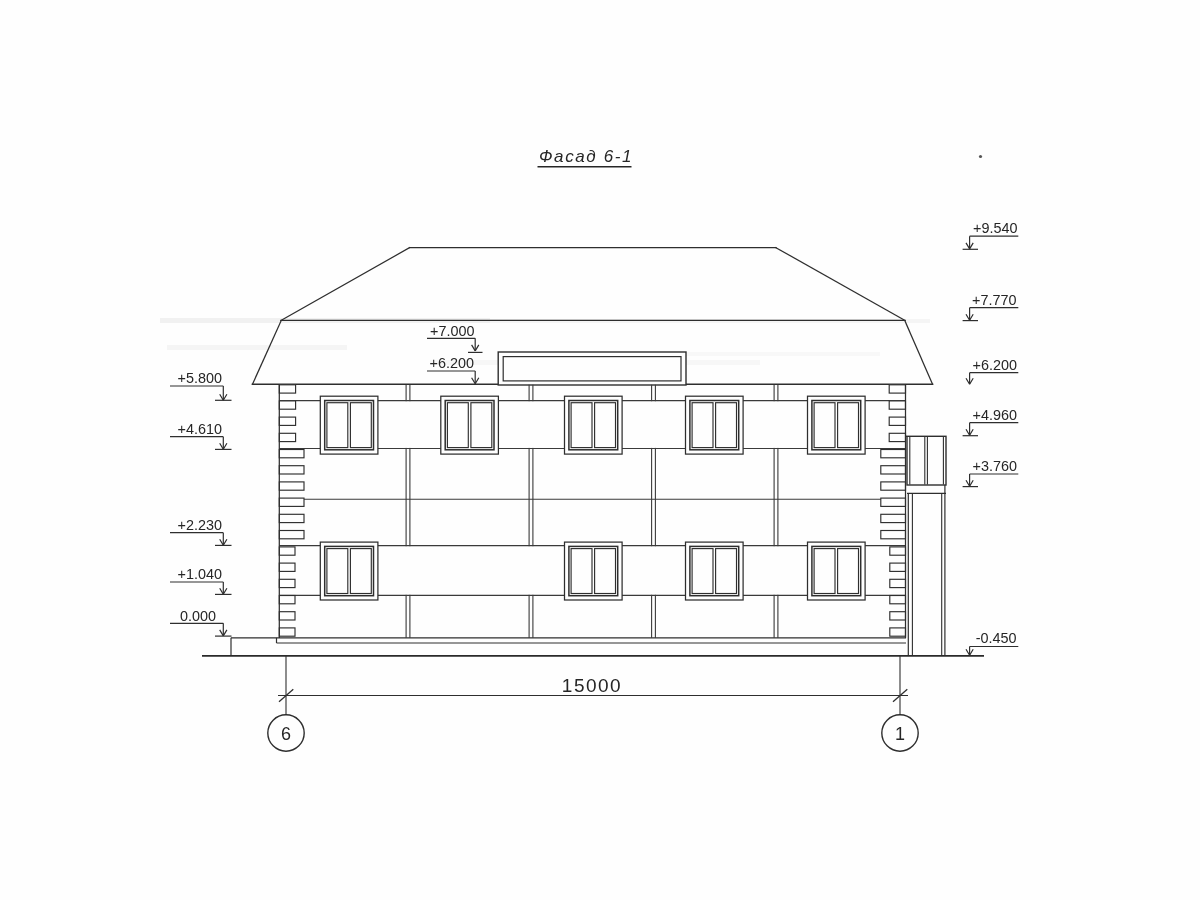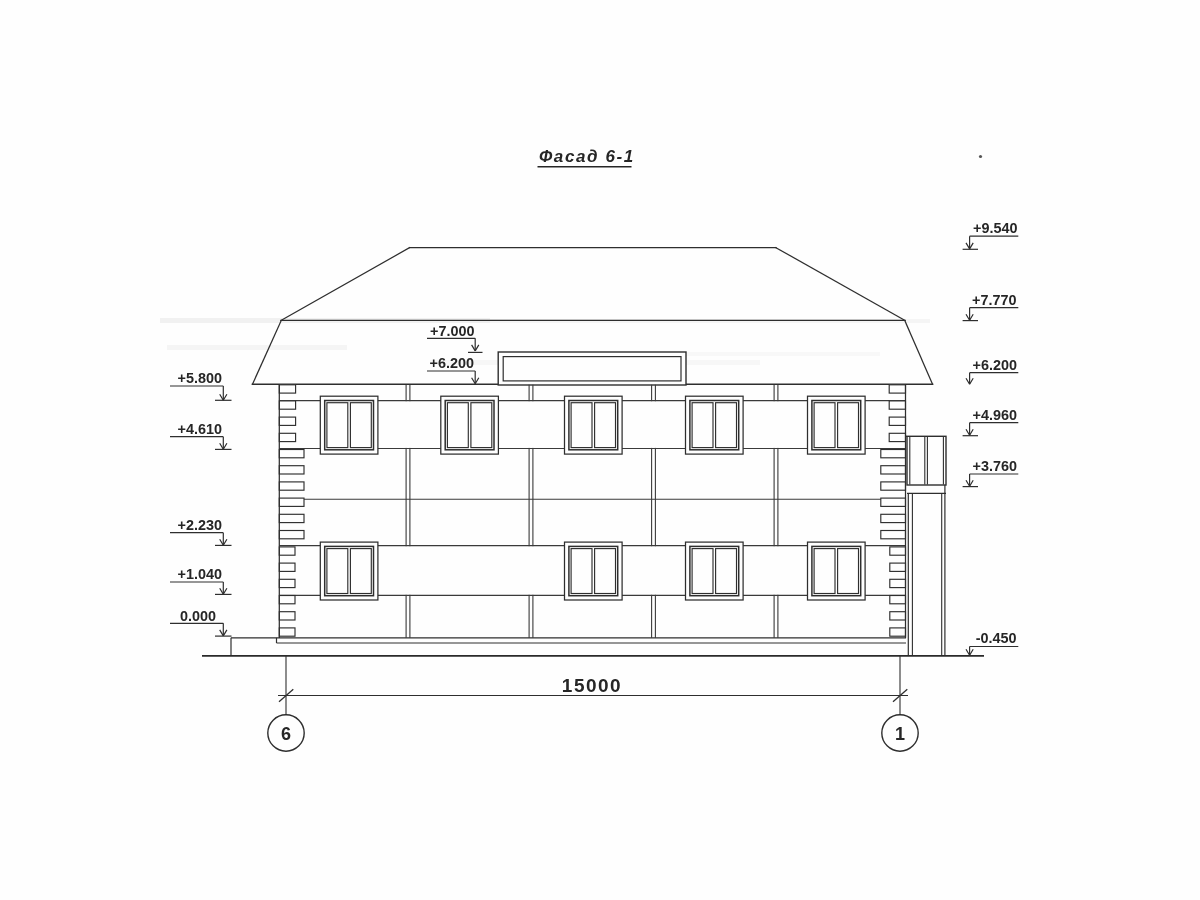--- a/index.html
+++ b/index.html
@@ -1,16 +1,16 @@
 <!DOCTYPE html>
 <html><head>
 <meta charset="utf-8">
 <style>
   html,body{margin:0;padding:0;background:#ffffff;}
-  #page{position:relative;width:992px;height:900px;background:#fefefe;font-family:"Liberation Sans", sans-serif;font-weight:bold;}
+  #page{position:relative;width:992px;height:900px;background:#fefefe;font-family:"Liberation Sans", sans-serif;}
   svg{position:absolute;left:0;top:0;}
   text{font-family:"Liberation Sans", sans-serif;fill:#262626;}
   .lv{font-size:14.4px;}
   .ttl{font-size:17px;font-style:italic;letter-spacing:1.6px;}
 </style>
 </head>
 <body>
 <div id="page">
 <svg width="1200" height="900" viewBox="0 0 1200 900">
   <rect x="0" y="0" width="1200" height="900" fill="#fefefe"></rect>

